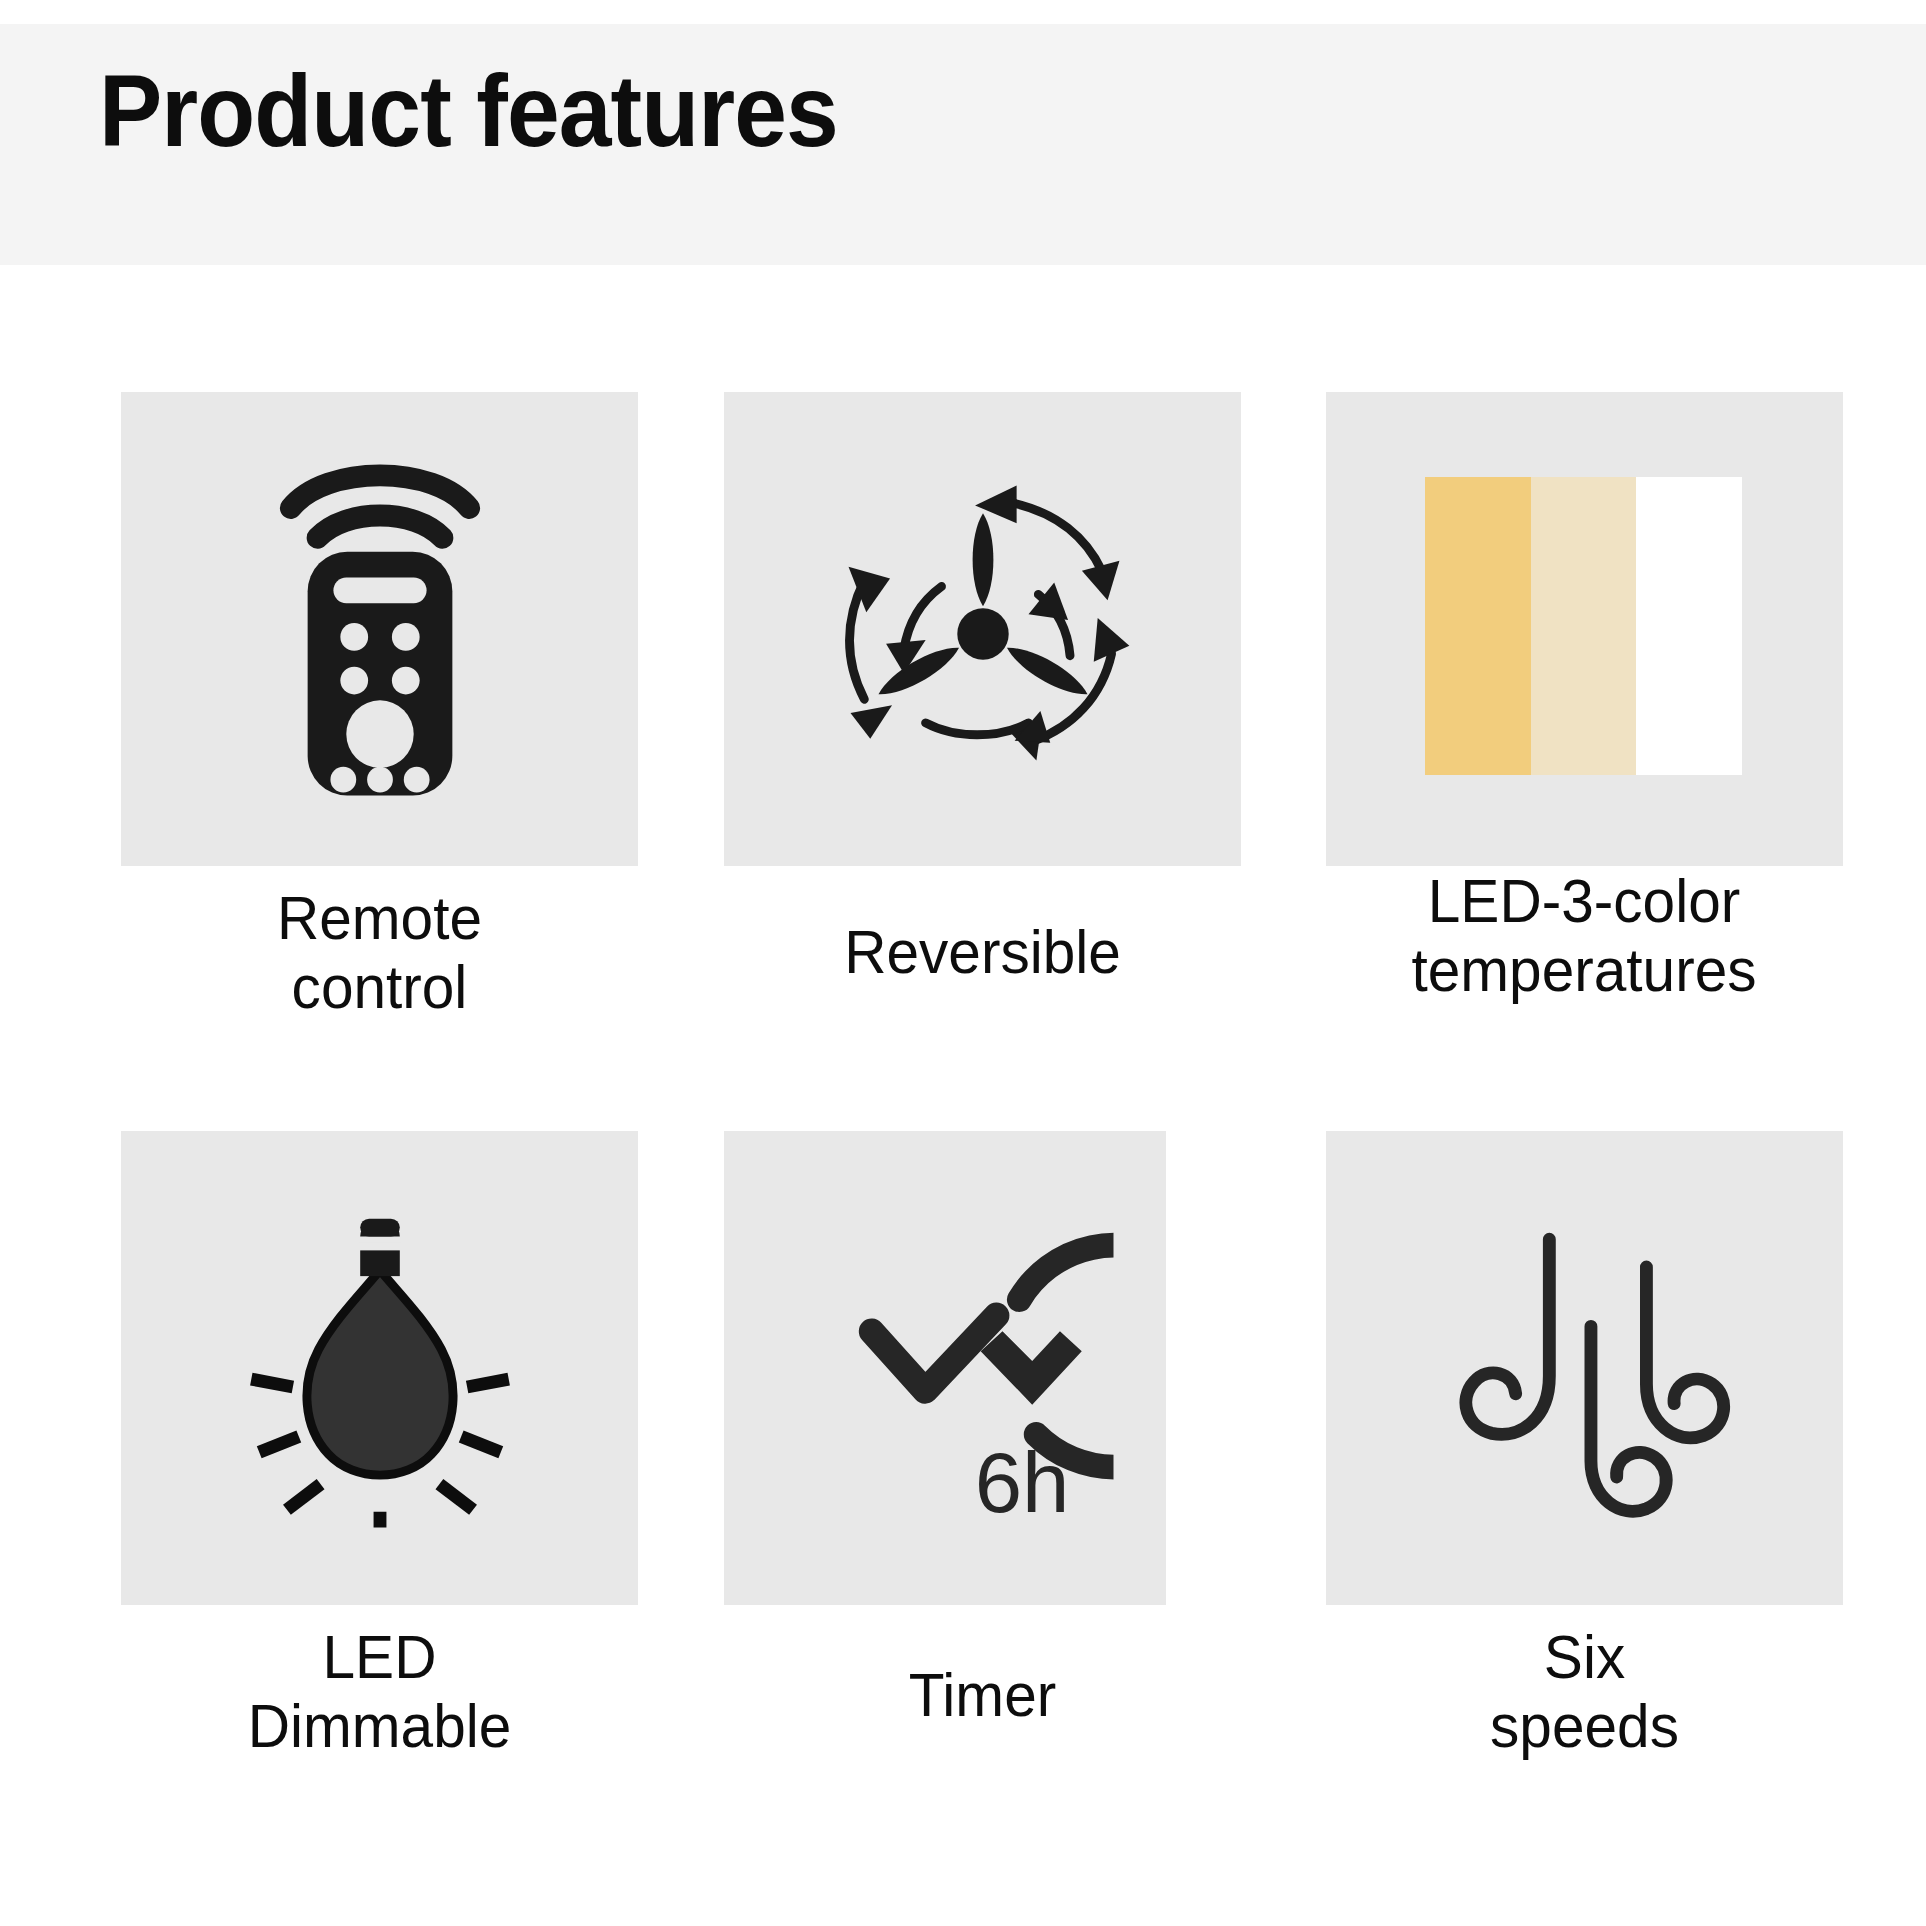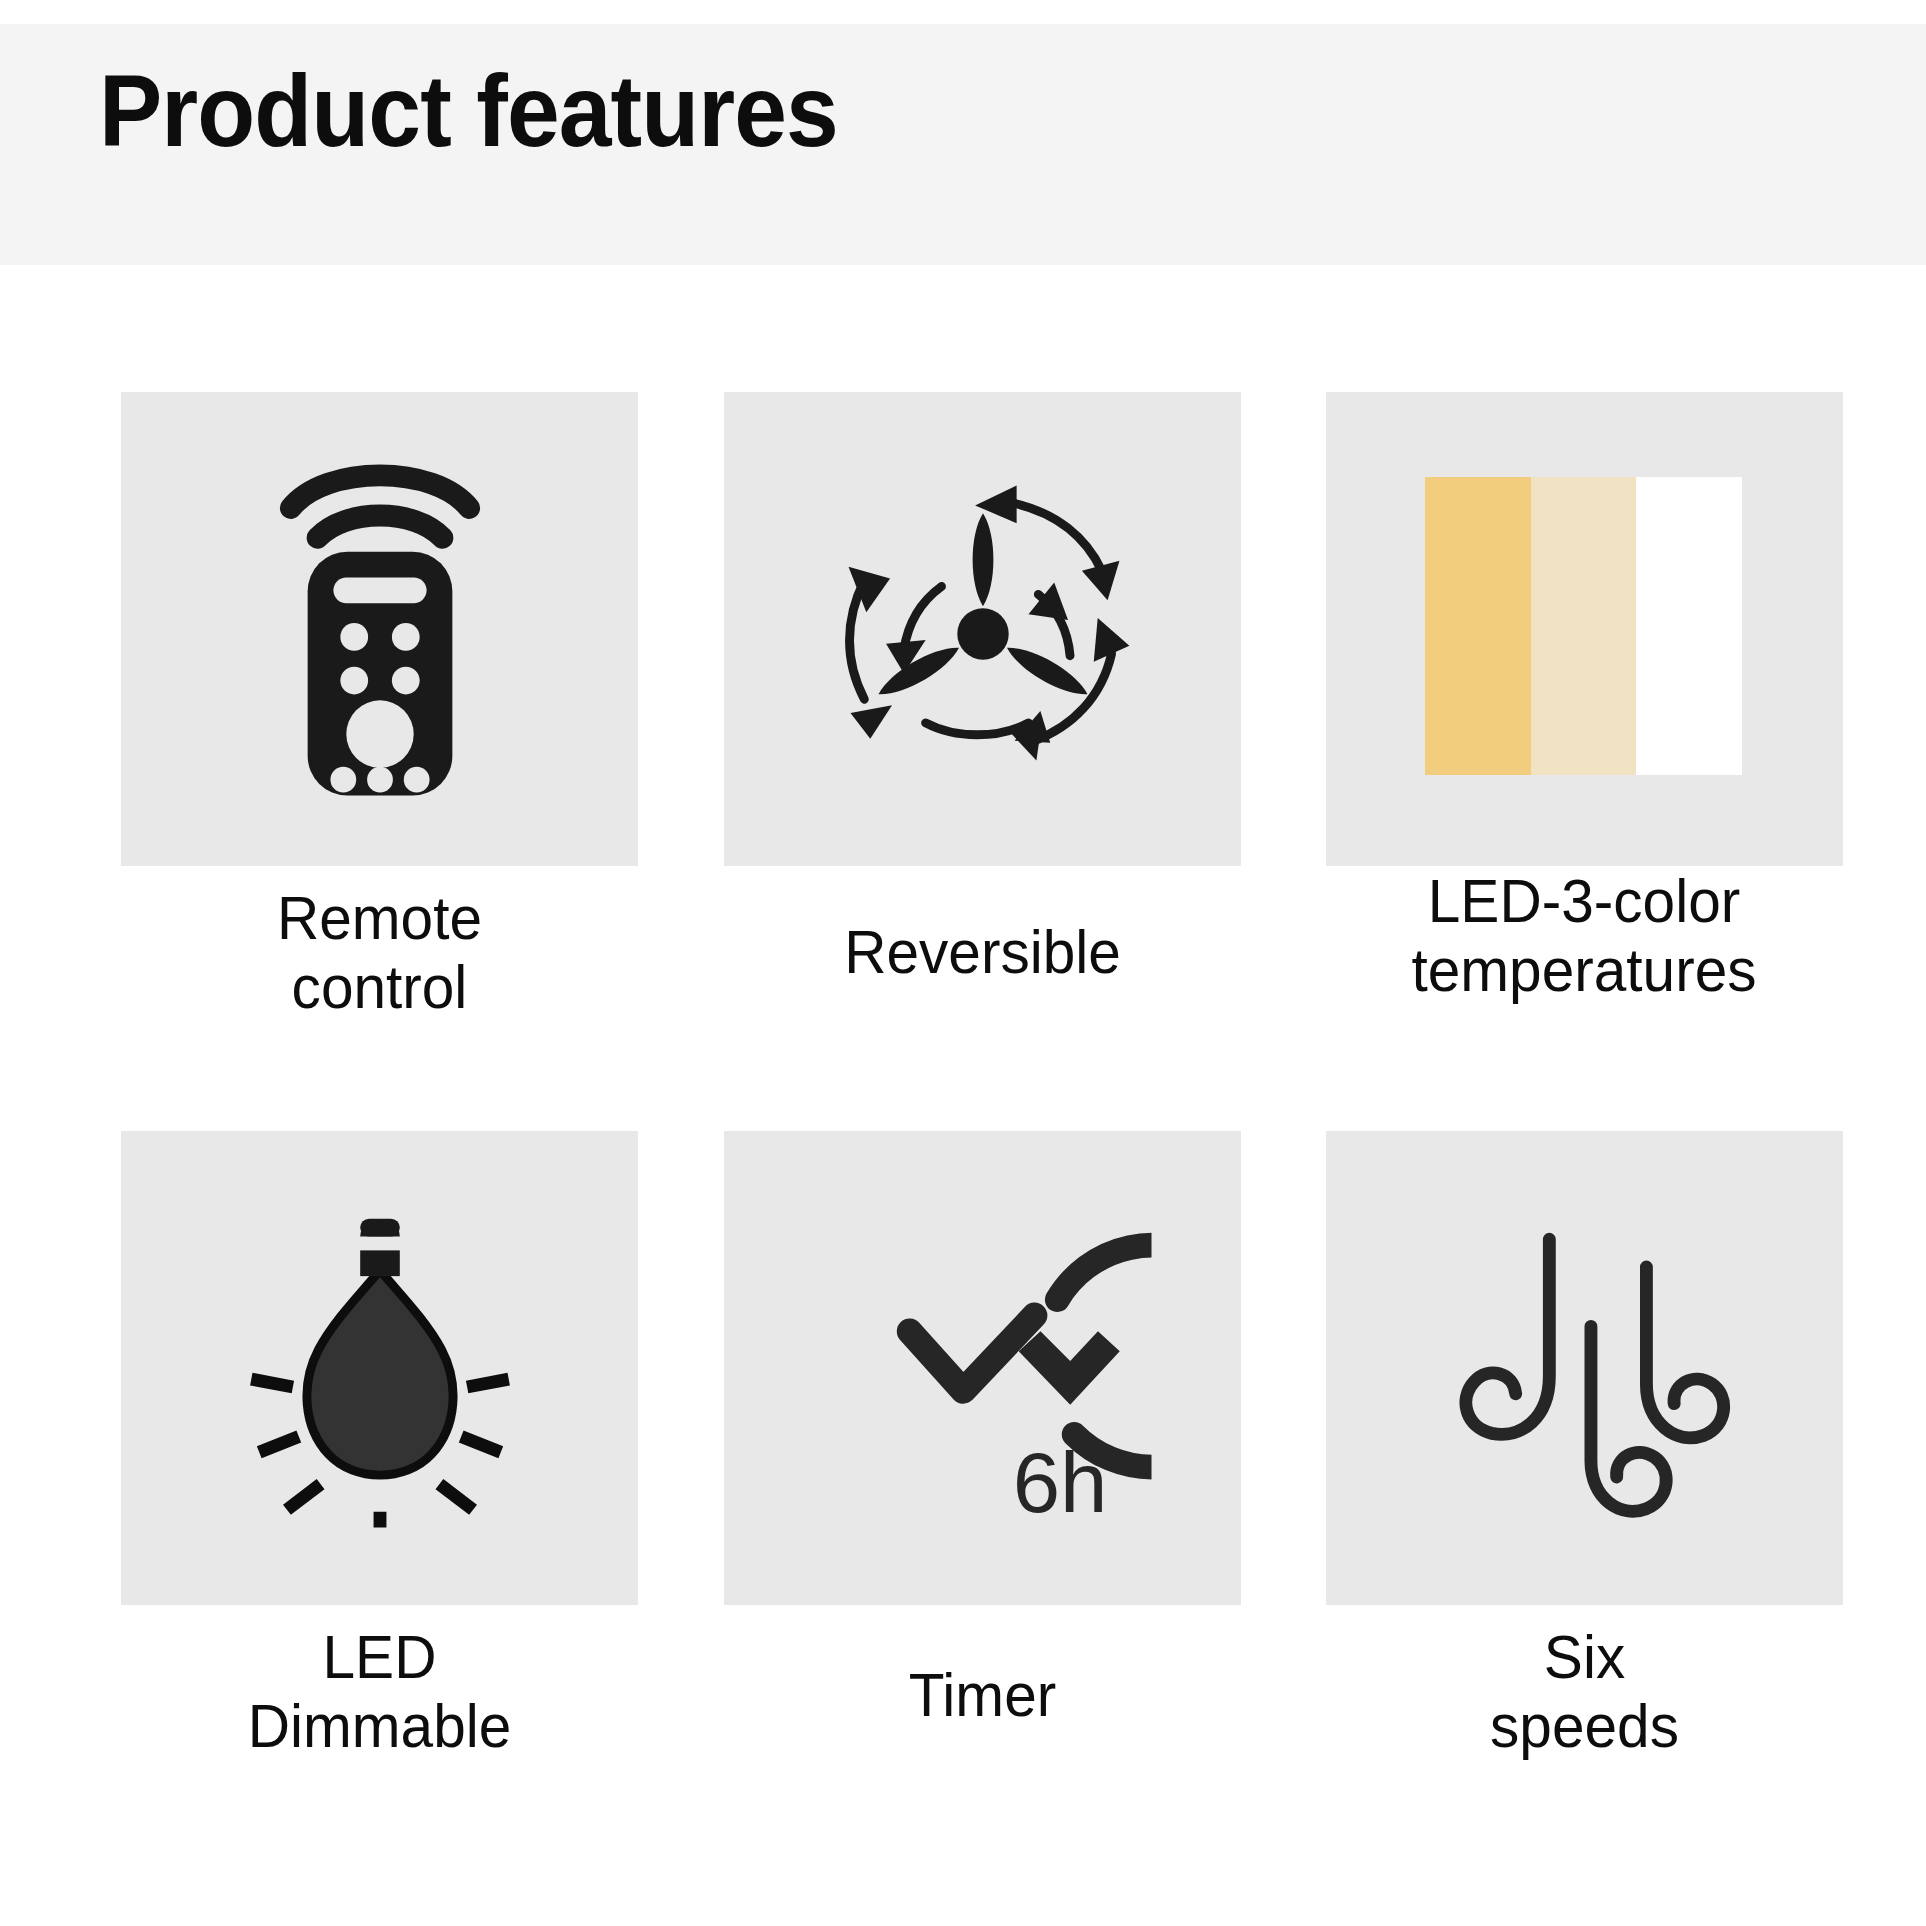--- a/index.html
+++ b/index.html
@@ -52,21 +52,21 @@
   
   .c1 .tile { left:73px;  top:127px; width:517px; height:474px; }
   .c2 .tile { left:676px; top:127px; width:517px; height:474px; }
   .c3 .tile { left:1278px;top:127px; width:517px; height:474px; }
   .c1 .caption { left:73px;  top:619px; width:517px; }
   .c2 .caption { left:676px; top:653px; width:517px; }
   .c3 .caption { left:1259px;top:602px; width:554px; }
 
   
   .c4 .tile { left:73px;  top:866px; width:517px; height:474px; }
-  .c5 .tile { left:676px; top:866px; width:517px; height:474px; }
+  .c5 .tile { left:676px; top:866px; width:442px; height:474px; }
   .c6 .tile { left:1278px;top:866px; width:517px; height:474px; }
   .c4 .caption { left:73px;  top:1358px; width:517px; }
   .c5 .caption { left:676px; top:1396px; width:517px; }
   .c6 .caption { left:1278px;top:1358px; width:517px; }
 
   .icon-svg { position:absolute; display:block; }
 
   
   .c1 .icon-svg { left:50%; top:50%; transform:translate(-50%,-50%); width:228px; height:337px; }
   .c2 .icon-svg { left:50%; top:50%; transform:translate(-50%,-50%); width:356px; height:307px; }

